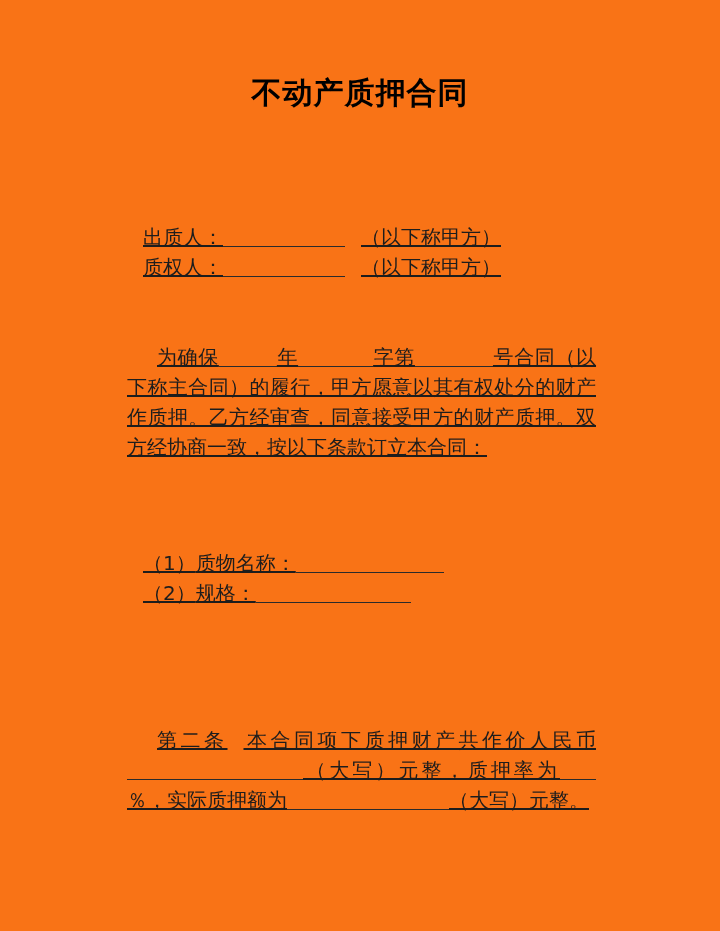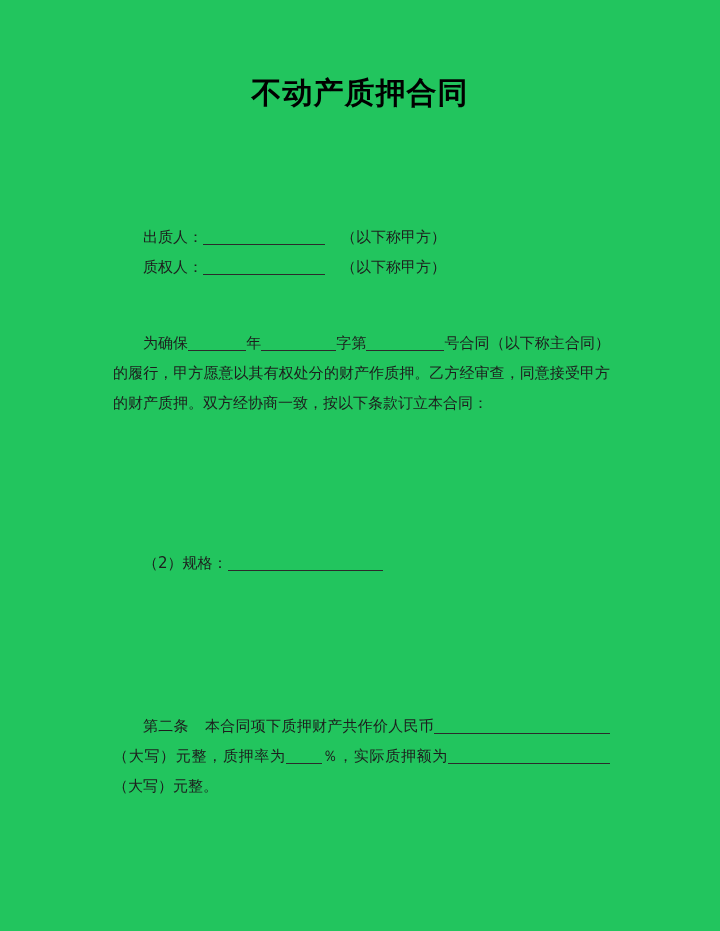--- a/index.html
+++ b/index.html
@@ -11,21 +11,21 @@
     width: 720px;
     height: 931px;
     font-family: "DejaVu Sans", "Liberation Sans", sans-serif;
     color: #1a1a1a;
     overflow: hidden;
   }
   .page {
     position: relative;
     width: 720px;
     height: 931px;
-    background: #22c55e;
+    background: #f97316;
   }
 
   
   .doc-title {
     position: absolute;
     top: 72px;
     left: 0;
     width: 720px;
     text-align: center;
     font-size: 30px;
@@ -33,44 +33,45 @@
     letter-spacing: 1px;
     line-height: 42px;
     color: #000000;
   }
 
   
   .body-block {
     position: absolute;
     left: 113px;
     width: 497px;
-    font-size: 15px;
+    font-size: 20px;
     line-height: 30px;
     color: #1d1d1d;
     text-align: justify;
     text-justify: inter-ideograph;
+    text-decoration: underline;
   }
 
   .parties { top: 222px; }
   .preamble { top: 328px; }
   .article-one { top: 478px; }
   .item-list { top: 548px; }
   .article-two { top: 711px; }
 
   .line-row {
     display: block;
     white-space: nowrap;
     height: 30px;
     line-height: 30px;
   }
 
   .indent2 { padding-left: 30px; }
 
   .para {
-    margin: 0;
+    margin: 14px;
     text-indent: 30px;
   }
 
   
   .blank {
     display: inline-block;
     border-bottom: 1.3px solid #2b2b2b;
     vertical-align: -3px;
     height: 16px;
   }
@@ -102,20 +103,23 @@
     </div>
   </div>
 
   <div class="body-block preamble">
     <p class="para"><span>为确保</span><span class="blank blank-year"></span><span>年</span><span class="blank blank-word"></span><span>字第</span><span class="blank blank-number"></span><span>号合同（以下称主合同）的履行，甲方愿意以其有权处分的财产作质押。乙方经审查，同意接受甲方的财产质押。双方经协商一致，按以下条款订立本合同：</span></p>
   </div>
 
 
   <div class="body-block item-list">
     <div class="line-row indent2">
+      <span>（1）</span><span>质物名称：</span><span class="blank blank-item"></span>
+    </div>
+    <div class="line-row indent2">
       <span>（2）</span><span>规格：</span><span class="blank blank-item-sm"></span>
     </div>
   </div>
 
   <div class="body-block article-two">
     <p class="para"><span>第二条</span><span class="gap-wide"></span><span>本合同项下质押财产共作价人民币</span><span class="blank blank-amount"></span><span>（大写）元整，质押率为</span><span class="blank blank-rate"></span><span>％，实际质押额为</span><span class="blank blank-actual"></span><span>（大写）元整。</span></p>
   </div>
 
 </div>
 

